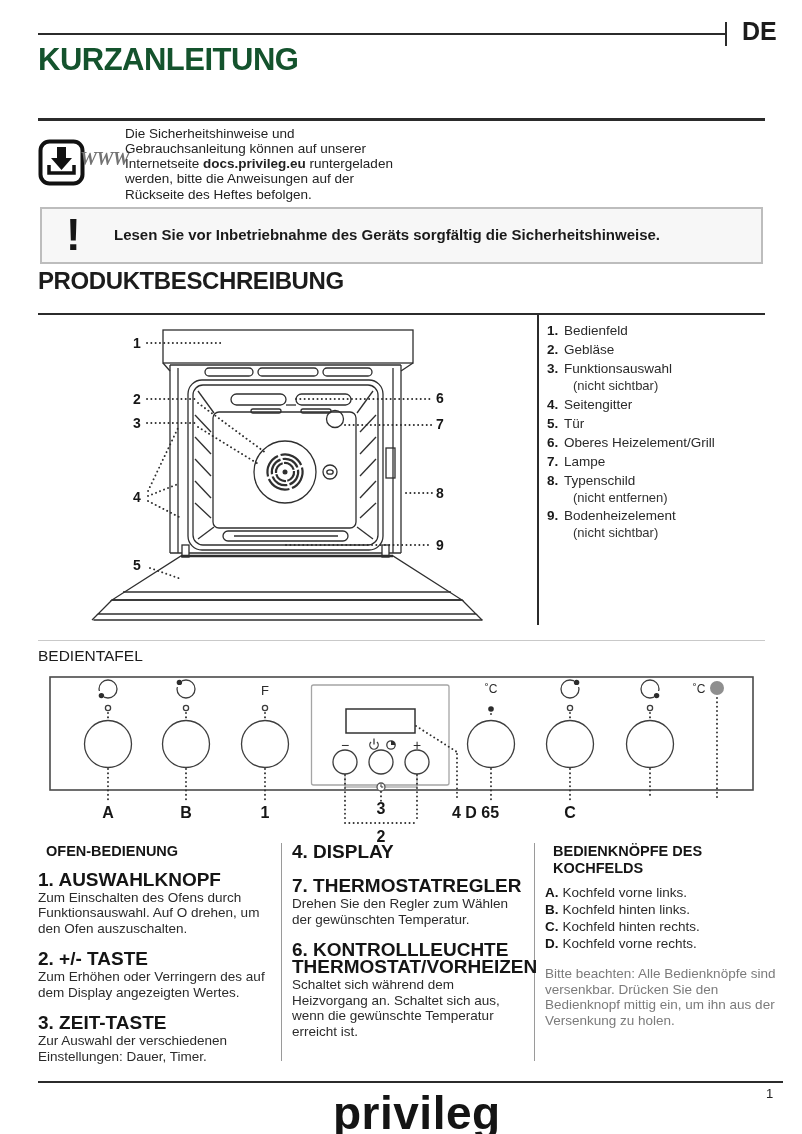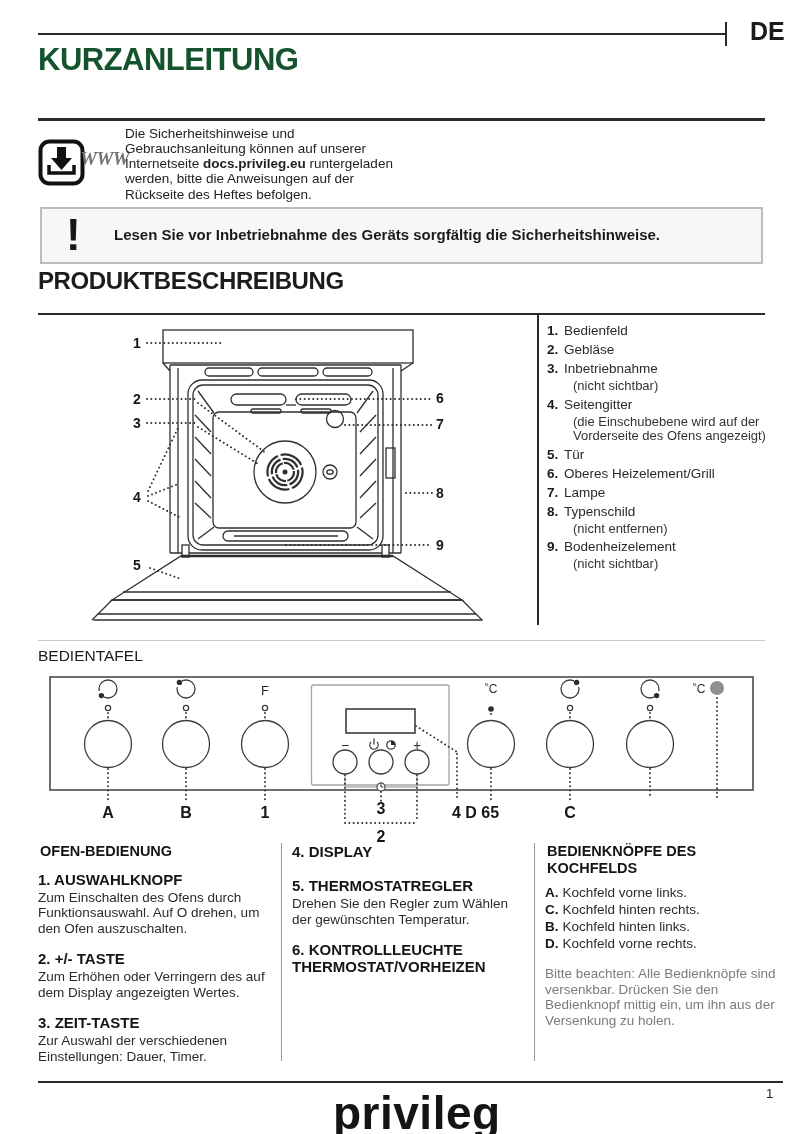--- a/index.html
+++ b/index.html
@@ -1,39 +1,39 @@
 <!DOCTYPE html>
 <html><head>
 <meta charset="utf-8">
 <style>
   html,body{margin:0;padding:0;background:#e8e8e8;}
   .page{position:relative;width:802px;height:1134px;background:#ffffff;margin:0 auto;
         font-family:"Liberation Sans","DejaVu Sans",sans-serif;color:#242424;overflow:hidden;}
   .abs{position:absolute;}
   .rule{position:absolute;background:#2b2b2b;}
   .rule-light{position:absolute;background:#c9c9c9;}
-  .de{font-size:25px;font-weight:bold;color:#1c1c1c;margin-left:8px;}
+  .de{font-size:25px;font-weight:bold;color:#1c1c1c;}
   .h1{font-size:31px;font-weight:bold;letter-spacing:-0.5px;color:#14532d;}
   .h2{font-size:24px;font-weight:bold;letter-spacing:-0.4px;color:#1c1c1c;}
   .h3{font-size:15.5px;font-weight:normal;color:#1c1c1c;}
   .intro-text{font-size:13.5px;line-height:15.3px;white-space:pre-line;color:#222;}
   .intro-text b{font-weight:bold;}
   .www{font-size:19px;font-weight:bold;font-style:italic;color:#737373;letter-spacing:-0.5px;font-family:Liberation Serif, serif;}
   .warn-box{position:absolute;left:40px;top:207px;width:719px;height:53px;
             background:#f7f7f7;border:2px solid #bdbdbd;}
   .warn-bang{position:absolute;left:24px;top:1px;font-size:44px;font-weight:bold;color:#161616;}
   .warn-text{position:absolute;left:72px;top:17px;font-size:15px;font-weight:bold;color:#1a1a1a;}
   .legend{position:absolute;left:537px;top:315px;width:244px;height:310px;
           border-left:2px solid #2b2b2b;padding:8px 0 0 8px;box-sizing:border-box;}
   .lg-item{display:flex;font-size:13.5px;line-height:16.5px;margin-bottom:2.5px;color:#2a2a2a;}
   .lg-num{font-weight:bold;min-width:17px;color:#1a1a1a;}
   .lg-sub{font-size:13px;line-height:14.5px;color:#333;padding-left:26px;white-space:pre-line;margin:-1px 0 3px 0;}
   .col{position:absolute;top:843px;}
-  .col-h{font-size:14.5px;font-weight:bold;color:#151515;line-height:16.5px;margin:0 0 11px 2px;}
-  .item-t{font-size:15px;font-weight:bold;color:#151515;line-height:17px;margin:0 0 2px 0;}
+  .col-h{font-size:14.5px;font-weight:bold;color:#151515;line-height:16.5px;margin:0 0 11px 8px;}
+  .item-t{font-size:19px;font-weight:bold;color:#151515;line-height:17px;margin:0 0 2px 0;}
   .item-b{font-size:13.5px;line-height:15.6px;color:#2b2b2b;margin:0 0 14px 0;}
   .hob-line{font-size:13.5px;line-height:17px;color:#2b2b2b;}
   .hob-key{font-weight:bold;margin-right:4px;color:#151515;}
   .note{font-size:13.5px;line-height:15.6px;color:#7b7b7b;margin-top:14px;}
   .vdiv{position:absolute;top:843px;width:1px;height:218px;background:#9a9a9a;}
   .logo{font-size:46px;font-weight:800;letter-spacing:0.5px;color:#141414;}
   .pnum{font-size:13px;color:#222;}
   svg text{font-family:"Liberation Sans","DejaVu Sans",sans-serif;}
   .co{font-size:14px;font-weight:bold;fill:#161616;}
   .kl{font-size:16px;font-weight:bold;fill:#161616;}
@@ -183,29 +183,27 @@
     <div class="lg-item">
         <span class="lg-num">1.</span>
         <span>Bedienfeld</span>
       </div>
     <div class="lg-item">
         <span class="lg-num">2.</span>
         <span>Gebläse</span>
       </div>
     <div class="lg-item">
         <span class="lg-num">3.</span>
-        <span>Inbetriebnahme</span>
+        <span>Funktionsauswahl</span>
       </div>
     <div class="lg-sub">(nicht sichtbar)</div>
     <div class="lg-item">
         <span class="lg-num">4.</span>
         <span>Seitengitter</span>
       </div>
-    <div class="lg-sub">(die Einschubebene wird auf der
-Vorderseite des Ofens angezeigt)</div>
     <div class="lg-item">
         <span class="lg-num">5.</span>
         <span>Tür</span>
       </div>
     <div class="lg-item">
         <span class="lg-num">6.</span>
         <span>Oberes Heizelement/Grill</span>
       </div>
     <div class="lg-item">
         <span class="lg-num">7.</span>
@@ -343,30 +341,31 @@
     <div class="item-t">1. AUSWAHLKNOPF</div>
     <div class="item-b">Zum Einschalten des Ofens durch Funktionsauswahl. Auf O drehen, um den Ofen auszuschalten.</div>
     <div class="item-t">2. +/- TASTE</div>
     <div class="item-b">Zum Erhöhen oder Verringern des auf dem Display angezeigten Wertes.</div>
     <div class="item-t">3. ZEIT-TASTE</div>
     <div class="item-b">Zur Auswahl der verschiedenen Einstellungen: Dauer,  Timer.</div>
   </div>
 
   <div class="col" style="left:292px;width:234px">
     <div class="item-t" style="margin-bottom:17px">4. DISPLAY</div>
-    <div class="item-t">5. THERMOSTATREGLER</div>
+    <div class="item-t">7. THERMOSTATREGLER</div>
     <div class="item-b">Drehen Sie den Regler zum Wählen der gewünschten Temperatur.</div>
     <div class="item-t">6. KONTROLLLEUCHTE THERMOSTAT/VORHEIZEN</div>
+    <div class="item-b">Schaltet sich während dem Heizvorgang an. Schaltet sich aus, wenn die gewünschte Temperatur erreicht ist.</div>
   </div>
 
   <div class="col" style="left:545px;width:232px">
     <div class="col-h" style="margin-bottom:8px">BEDIENKNÖPFE DES KOCHFELDS</div>
     <div class="hob-line"><span class="hob-key">A.</span><span>Kochfeld vorne links.</span></div>
+    <div class="hob-line"><span class="hob-key">B.</span><span>Kochfeld hinten links.</span></div>
     <div class="hob-line"><span class="hob-key">C.</span><span>Kochfeld hinten rechts.</span></div>
-    <div class="hob-line"><span class="hob-key">B.</span><span>Kochfeld hinten links.</span></div>
     <div class="hob-line"><span class="hob-key">D.</span><span>Kochfeld vorne rechts.</span></div>
     <div class="note">Bitte beachten: Alle Bedienknöpfe sind versenkbar. Drücken Sie den Bedienknopf mittig ein, um ihn aus der Versenkung zu holen.</div>
   </div>
 
   <div class="rule" style="left:38px;top:1081px;width:745px;height:2px"></div>
   <div class="abs logo" style="left:333px;top:1086px">privileg</div>
   <div class="abs pnum" style="left:766px;top:1086px">1</div>
 
 </div>
 

